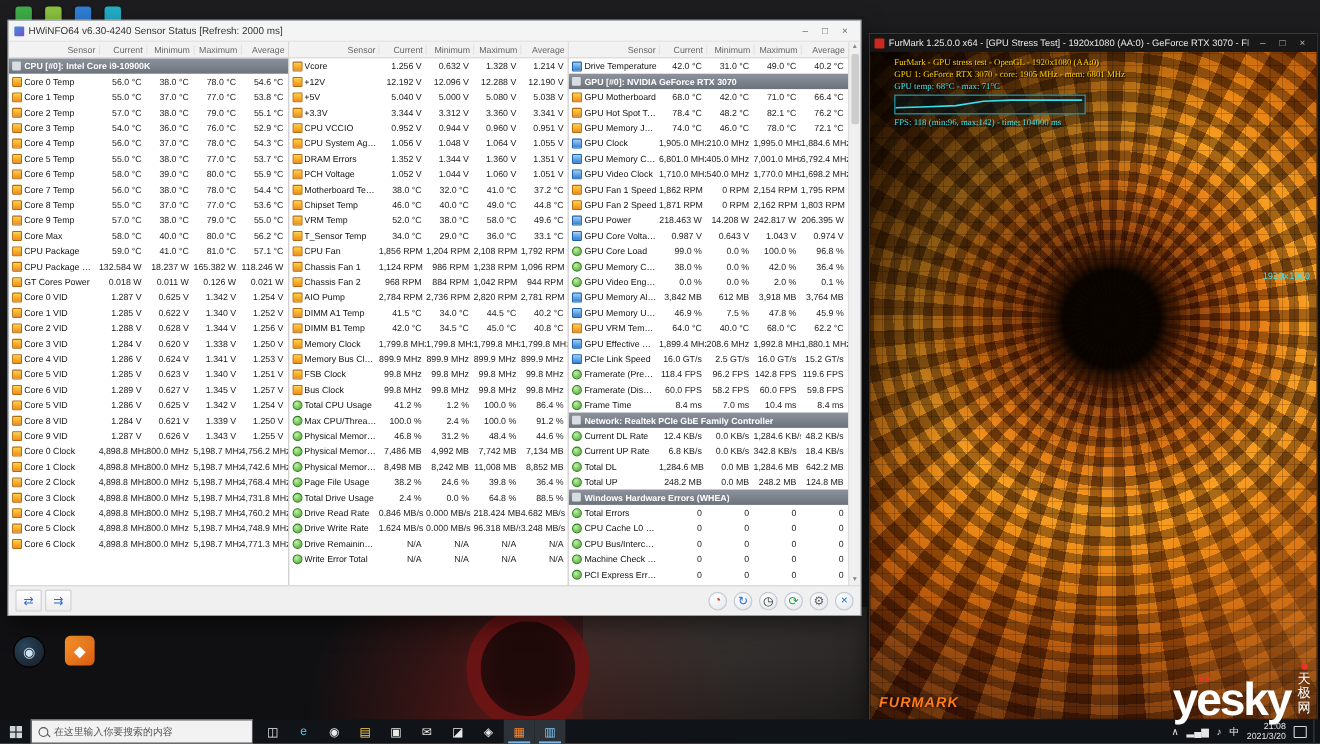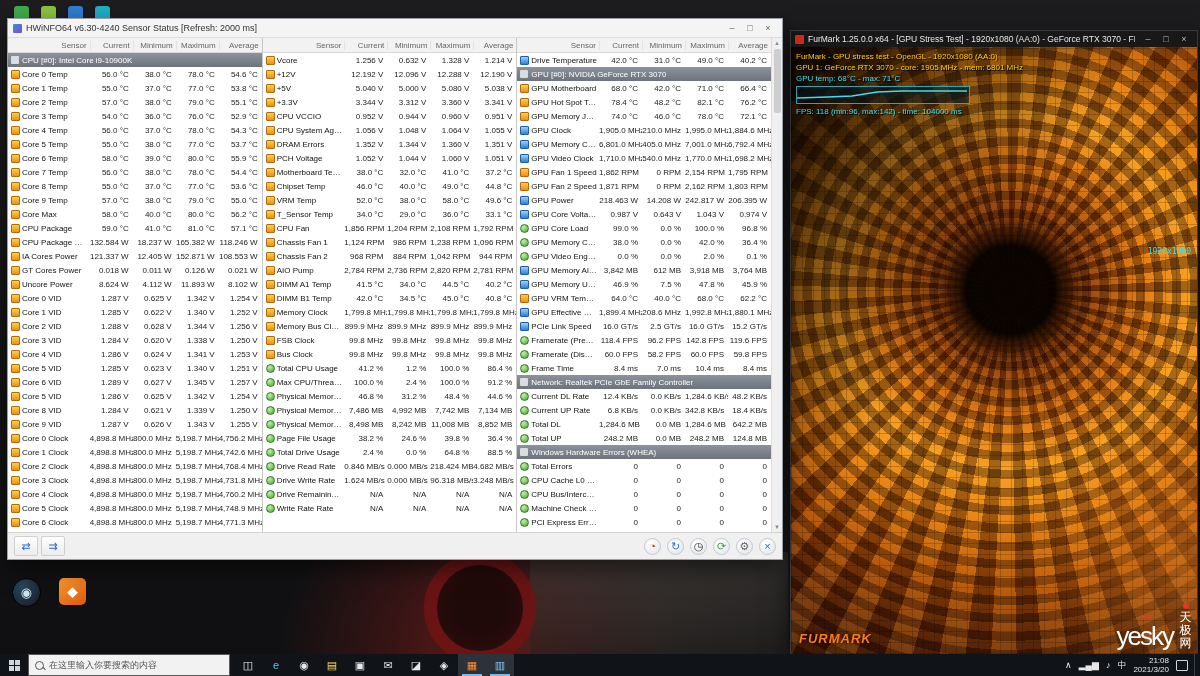--- a/index.html
+++ b/index.html
@@ -44,21 +44,21 @@
     box-sizing:border-box;white-space:nowrap;overflow:hidden}
   .cols .col:first-child{flex:1;text-align:right;border-left:none}
   .pbody{flex:1;overflow:hidden}
   .srow{height:14px;display:flex;align-items:center;font-size:8px;color:#111}
   .srow .ico{width:9px;height:9px;margin:0 2px 0 3px;flex:none;border-radius:1px;box-sizing:border-box}
   .ico.temp{background:linear-gradient(180deg,#ffd23e,#f08c1e);border:1px solid #b06a10}
   .ico.usage{background:radial-gradient(circle at 35% 30%,#bff2a8,#4aa32e);border:1px solid #2f7d1d;border-radius:50%}
   .ico.chip{background:linear-gradient(180deg,#9fd0f5,#2f7fd6);border:1px solid #1d5fa8}
   .srow .lbl{flex:1;min-width:0;white-space:nowrap;overflow:hidden;text-overflow:ellipsis;padding-right:2px}
   .srow .val{width:43px;text-align:right;padding-right:4px;box-sizing:border-box;white-space:nowrap;overflow:hidden;color:#222}
-  .srow.group{background:linear-gradient(180deg,#8d939c,#6d737c);color:#fff;font-weight:normal}
+  .srow.group{background:linear-gradient(180deg,#8d939c,#6d737c);color:#fff;font-weight:bold}
   .group .gico{width:8px;height:8px;margin:0 3px;background:#d8dde2;border-radius:1px;flex:none}
   .group .glabel{font-size:8px;white-space:nowrap;overflow:hidden}
   .hw-scroll{width:10px;background:#f0f0f0;border-left:1px solid #dcdcdc;display:flex;flex-direction:column;
     align-items:center;padding:1px 0;flex:none}
   .hw-scroll .arr{font-size:6px;color:#888;line-height:8px}
   .hw-scroll .thumb{width:7px;height:64px;background:#cdcdcd;border-radius:2px;margin-top:2px}
   .hw-scroll .spacer{flex:1}
   .hw-footer{height:26px;background:#f0f0f0;border-top:1px solid #d5d5d5;display:flex;align-items:center;
     padding:0 6px;gap:4px;flex:none}
   .foot-left{display:flex;gap:3px}
@@ -81,21 +81,21 @@
     linear-gradient(125deg, rgba(0,0,0,.92) 0%, rgba(0,0,0,.55) 16%, transparent 42%),
     radial-gradient(circle at 100% 85%, rgba(255,150,40,.40), transparent 170px),
     radial-gradient(circle at 54% 40%, rgba(8,3,0,.95) 0 44px, rgba(60,22,2,.6) 58px, transparent 74px),
     repeating-conic-gradient(from 15deg at 54% 40%, rgba(40,12,0,.38) 0deg 4deg, rgba(255,160,40,.14) 4deg 8deg),
     repeating-radial-gradient(circle at 54% 40%, rgba(25,8,0,.42) 0 9px, rgba(255,150,30,.10) 9px 18px),
     radial-gradient(circle at 54% 40%, #160600 0 44px, #7c3008 78px, #d96f10 128px, #f7a122 180px,
       #e07c10 235px, #a64806 300px, #58220a 370px, #2a1004 440px, #180a02 100%);}
   .tiles{position:absolute;inset:0;mix-blend-mode:multiply;background:
     repeating-linear-gradient(0deg, rgba(0,0,0,.18) 0 1px, transparent 1px 11px),
     repeating-linear-gradient(90deg, rgba(0,0,0,.18) 0 1px, transparent 1px 11px);}
-  .fm-osd{position:absolute;left:5px;top:4px;font-family:Liberation Sans, sans-serif;font-size:8px;line-height:11px;z-index:3}
+  .fm-osd{position:absolute;left:22px;top:4px;font-family:Liberation Serif, serif;font-size:8px;line-height:11px;z-index:3}
   .fm-osd .line{display:block;white-space:nowrap;text-shadow:1px 1px 0 rgba(0,0,0,.9)}
   .osd-graph{width:172px;height:16px;border:1px solid #2aa7b8;background:rgba(0,20,30,.55);margin:2px 0}
   .fm-stamp{position:absolute;left:8px;bottom:8px;color:#ff7a18;font-weight:bold;font-size:13px;font-style:italic;
     letter-spacing:1px;text-shadow:0 0 4px rgba(0,0,0,.8);z-index:3}
   .fm-res{position:absolute;right:6px;top:200px;color:#3ae0f0;font-size:8px;font-family:"DejaVu Sans Mono",monospace;z-index:3}
 
   
   .taskbar{position:absolute;left:0;bottom:0;width:1200px;height:22px;background:#101418;display:flex;
     align-items:stretch;z-index:80}
   .start{width:28px;display:flex;align-items:center;justify-content:center}
@@ -110,21 +110,21 @@
   .app{width:28px;display:flex;align-items:center;justify-content:center;position:relative;font-size:11px}
   .app.active{background:#2d3238}
   .app.active::after{content:"";position:absolute;left:4px;right:4px;bottom:0;height:2px;background:#76b9ed}
   .tray{margin-left:auto;display:flex;align-items:center;gap:7px;padding:0 6px;color:#e6e6e6;font-size:9px}
   .tray .tglyph{white-space:nowrap}
   .clockblk{display:flex;flex-direction:column;align-items:flex-end;line-height:9px;font-size:8px}
   .show-desktop{width:5px;border-left:1px solid #3a3f45}
 
   
   .watermark{position:absolute;right:8px;bottom:26px;z-index:90;display:flex;align-items:flex-end;gap:6px;color:#fff}
-  .wm-en{font-size:26px;font-weight:normal;letter-spacing:-2px;line-height:28px;position:relative}
+  .wm-en{font-size:42px;font-weight:bold;letter-spacing:-2px;line-height:28px;position:relative}
   .wm-dots{position:absolute;left:24px;top:-7px;display:flex;gap:2px}
   .wm-dots i{width:4px;height:4px;background:#e8342a;border-radius:50%}
   .wm-cn{display:flex;flex-direction:column;align-items:center}
   .wm-cn .rdot{width:6px;height:6px;background:#e8342a;border-radius:50%;margin-bottom:2px}
   .wm-cn .site{font-size:12px;line-height:13px;width:13px;word-break:break-all;text-align:center}
 </style>
 </head>
 <body>
 
 <div class="desktop-bg"></div>
@@ -267,41 +267,25 @@
             <div class="srow">
               <span class="ico temp"></span>
               <span class="lbl">CPU Package Power</span>
               <span class="val">132.584 W</span>
               <span class="val">18.237 W</span>
               <span class="val">165.382 W</span>
               <span class="val">118.246 W</span>
             </div>
             <div class="srow">
               <span class="ico temp"></span>
-              <span class="lbl">IA Cores Power</span>
-              <span class="val">121.337 W</span>
-              <span class="val">12.405 W</span>
-              <span class="val">152.871 W</span>
-              <span class="val">108.553 W</span>
-            </div>
-            <div class="srow">
-              <span class="ico temp"></span>
               <span class="lbl">GT Cores Power</span>
               <span class="val">0.018 W</span>
               <span class="val">0.011 W</span>
               <span class="val">0.126 W</span>
               <span class="val">0.021 W</span>
-            </div>
-            <div class="srow">
-              <span class="ico temp"></span>
-              <span class="lbl">Uncore Power</span>
-              <span class="val">8.624 W</span>
-              <span class="val">4.112 W</span>
-              <span class="val">11.893 W</span>
-              <span class="val">8.102 W</span>
             </div>
             <div class="srow">
               <span class="ico temp"></span>
               <span class="lbl">Core 0 VID</span>
               <span class="val">1.287 V</span>
               <span class="val">0.625 V</span>
               <span class="val">1.342 V</span>
               <span class="val">1.254 V</span>
             </div>
             <div class="srow">
@@ -694,21 +678,21 @@
             <div class="srow">
               <span class="ico usage"></span>
               <span class="lbl">Drive Remaining Life</span>
               <span class="val">N/A</span>
               <span class="val">N/A</span>
               <span class="val">N/A</span>
               <span class="val">N/A</span>
             </div>
             <div class="srow">
               <span class="ico usage"></span>
-              <span class="lbl">Write Rate Rate</span>
+              <span class="lbl">Write Error Total</span>
               <span class="val">N/A</span>
               <span class="val">N/A</span>
               <span class="val">N/A</span>
               <span class="val">N/A</span>
             </div>
           </div>
       </div>
       <div class="panel">
         <div class="cols">
             <span class="col">Sensor</span>

